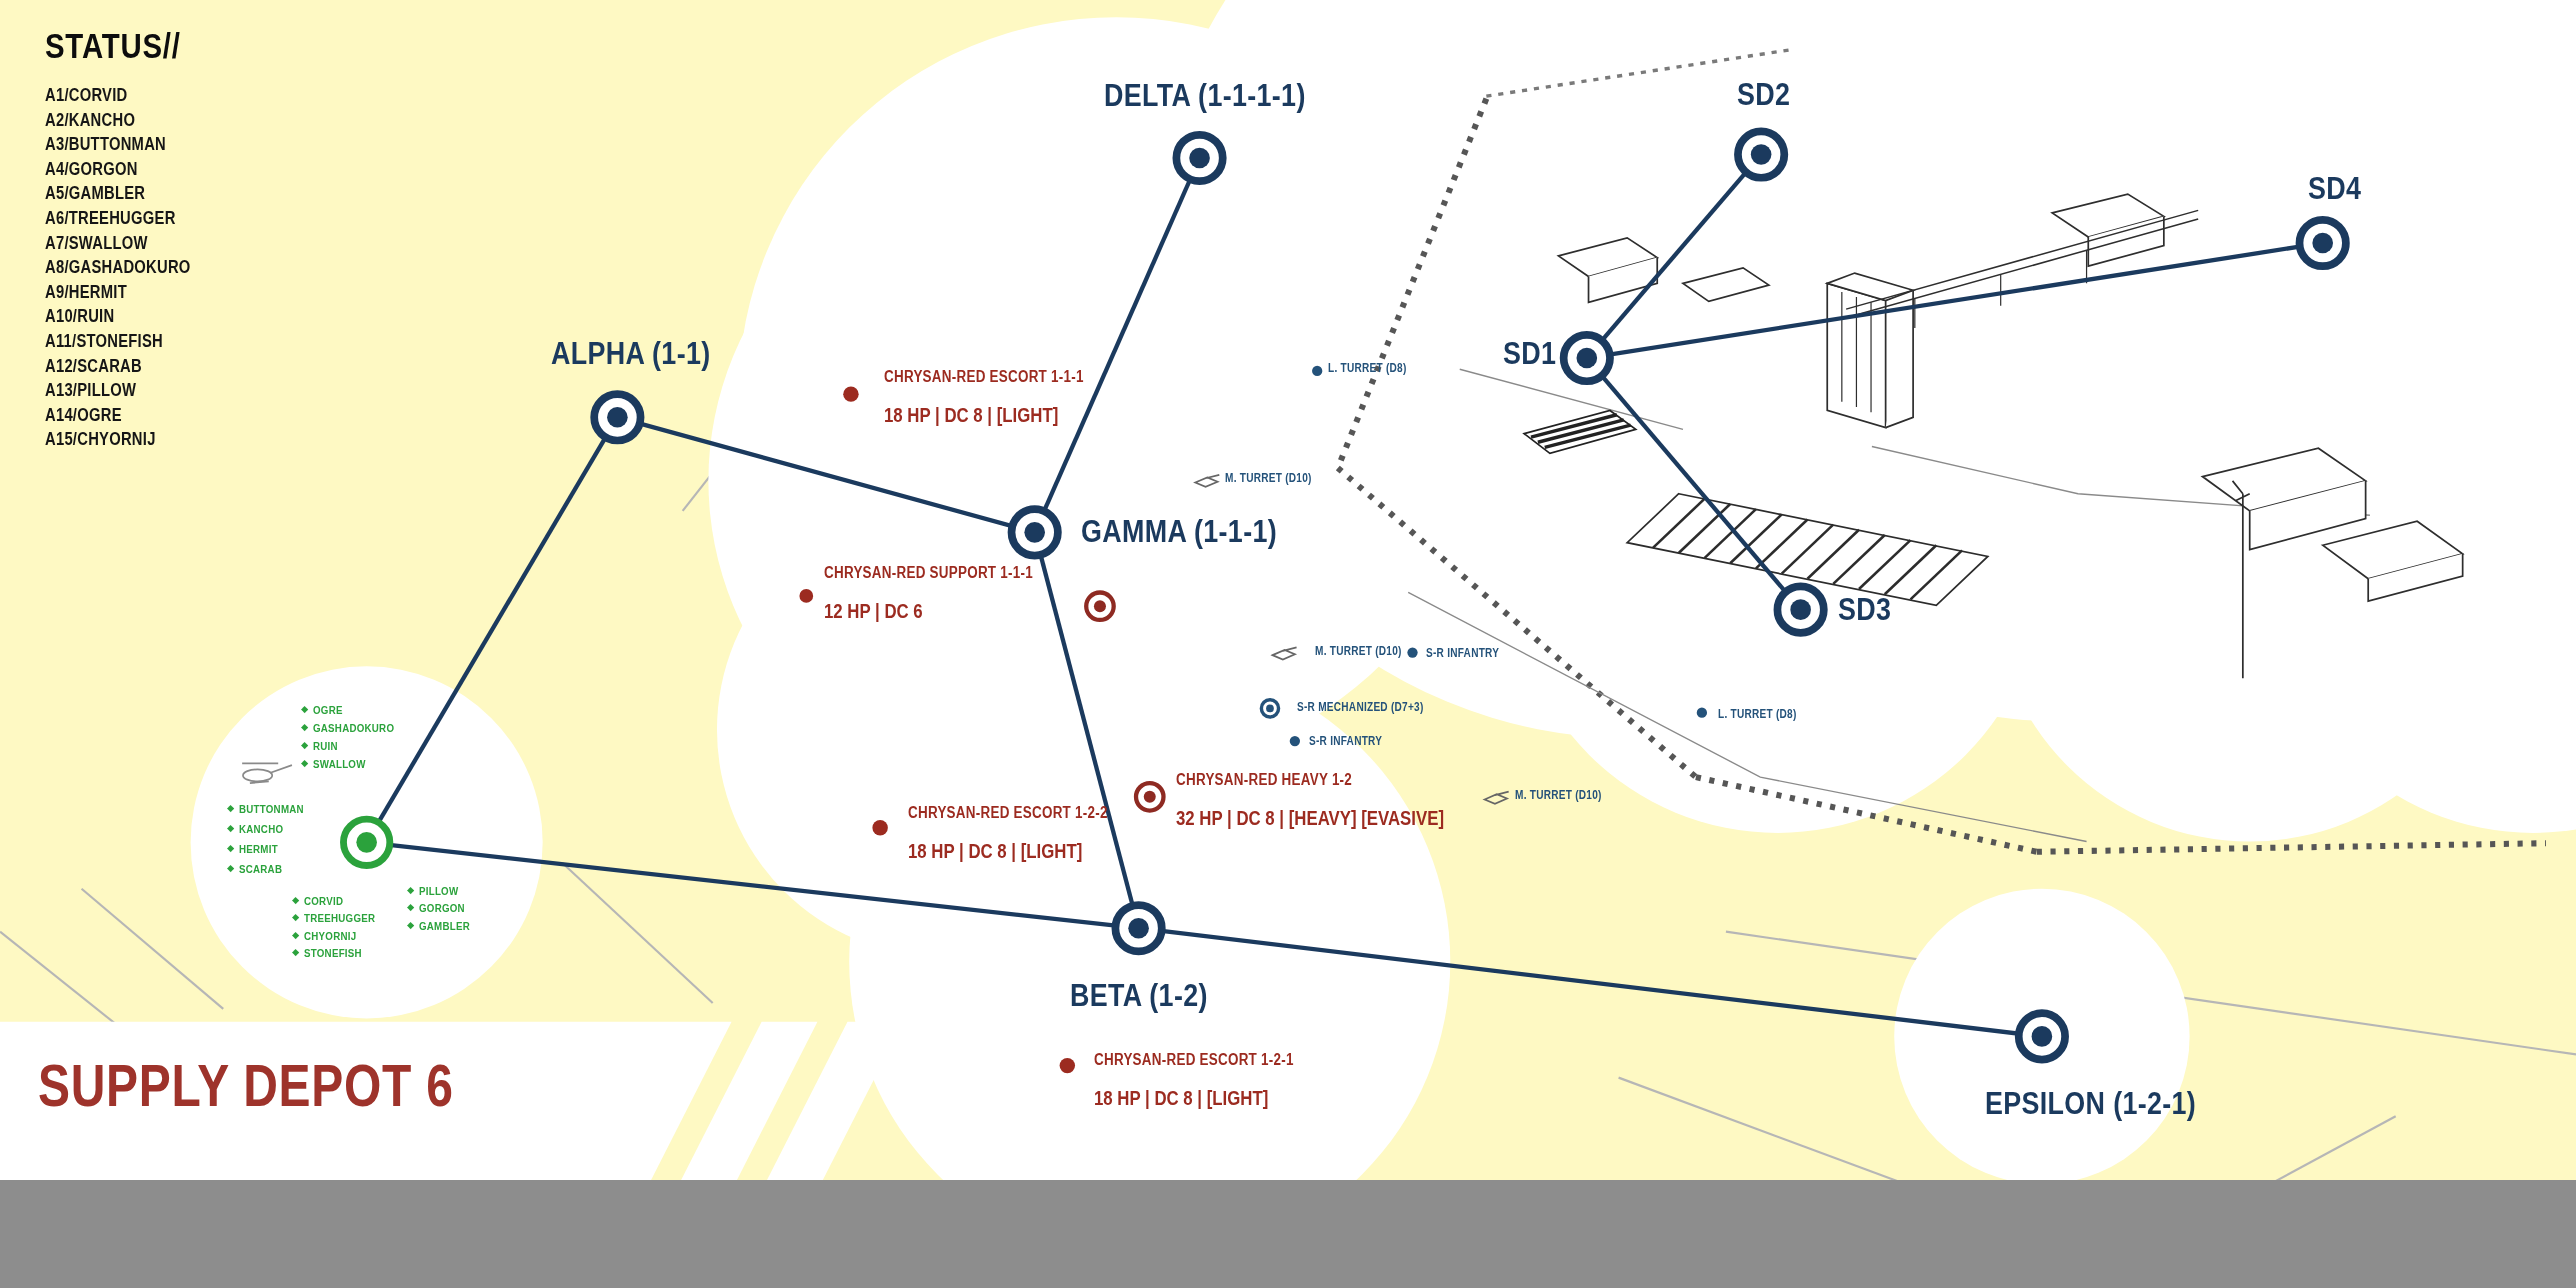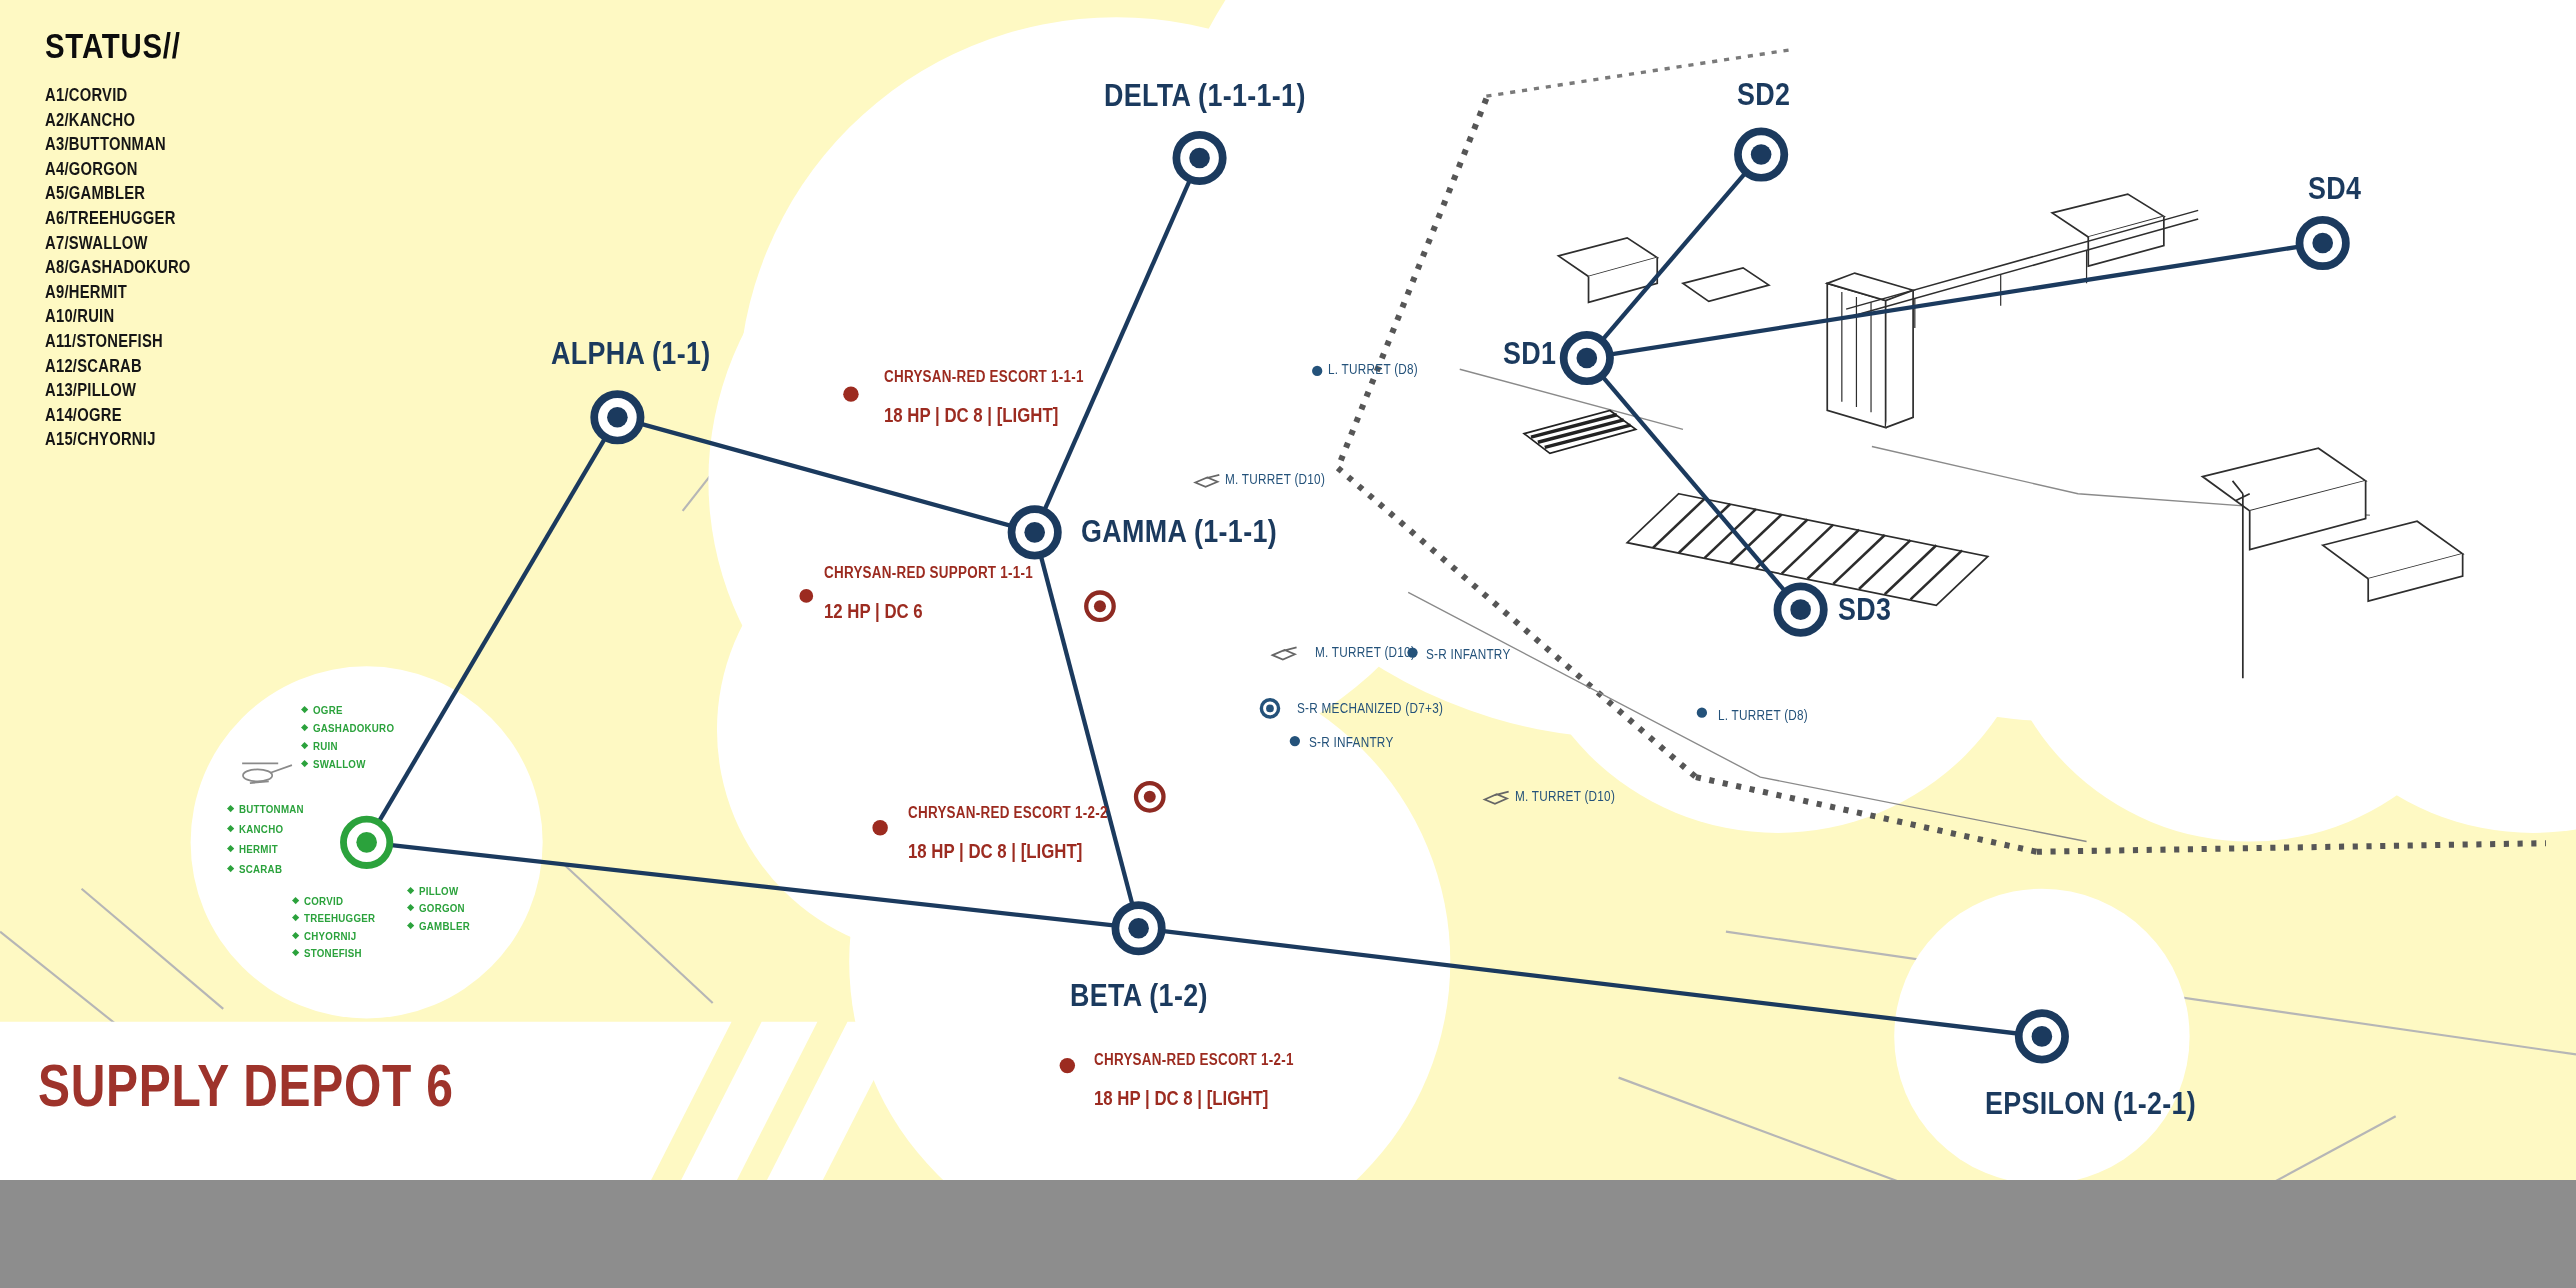--- a/index.html
+++ b/index.html
@@ -12,21 +12,21 @@
   .cond2{display:inline-block;transform:scaleX(.8);transform-origin:0 0;white-space:nowrap}
 
   .status-title{font-size:35px;font-weight:800;color:#0d0d0d;letter-spacing:0.9px;margin-bottom:17px}
   .status-item{font-size:17.6px;font-weight:700;color:#161616;line-height:24.6px;letter-spacing:0.3px}
 
   .node-label{color:#1b3a5e;font-weight:700;font-size:32px;letter-spacing:0.4px}
 
   .enemy .name{font-size:16px;font-weight:700;color:#9c2b20;letter-spacing:0.3px}
   .enemy .stats{font-size:20px;font-weight:700;color:#9c2b20;margin-top:18px}
 
-  .def-label{font-size:14px;font-weight:400;color:#24527a;letter-spacing:0.3px}
+  .def-label{font-size:12px;font-weight:700;color:#24527a;letter-spacing:0.3px}
 
   .friend-row{white-space:nowrap}
   .friend-row .dia{color:#2ba23c;font-size:9.4px;margin-right:4.3px;display:inline-block;transform:translateY(-1.7px)}
   .friend-row .nm{font-size:11.6px;font-weight:700;color:#2ba23c;letter-spacing:0.3px}
 
   .title-main{font-size:60px;font-weight:800;color:#9e332b;line-height:89px;letter-spacing:0.9px}
   .title-sub{font-size:40px;font-weight:700;color:#a2443b;line-height:50px;letter-spacing:0.9px}
 </style>
 </head>
 <body>
@@ -255,20 +255,24 @@
   <div class="abs node-label" style="left:2308px;top:170px"><span class="cond">SD4</span></div>
 
   <div class="abs enemy" style="left:884px;top:368px">
     <div class="name"><span class="cond">CHRYSAN-RED ESCORT 1-1-1</span></div>
     <div class="stats"><span class="cond">18 HP | DC 8 | [LIGHT]</span></div>
   </div>
   <div class="abs enemy" style="left:824px;top:564px">
     <div class="name"><span class="cond">CHRYSAN-RED SUPPORT 1-1-1</span></div>
     <div class="stats"><span class="cond">12 HP | DC 6</span></div>
   </div>
+  <div class="abs enemy" style="left:1176px;top:771px">
+    <div class="name"><span class="cond">CHRYSAN-RED HEAVY 1-2</span></div>
+    <div class="stats"><span class="cond">32 HP | DC 8 | [HEAVY] [EVASIVE]</span></div>
+  </div>
   <div class="abs enemy" style="left:908px;top:804px">
     <div class="name"><span class="cond">CHRYSAN-RED ESCORT 1-2-2</span></div>
     <div class="stats"><span class="cond">18 HP | DC 8 | [LIGHT]</span></div>
   </div>
   <div class="abs enemy" style="left:1094px;top:1051px">
     <div class="name"><span class="cond">CHRYSAN-RED ESCORT 1-2-1</span></div>
     <div class="stats"><span class="cond">18 HP | DC 8 | [LIGHT]</span></div>
   </div>
 
   <div class="abs def-label" style="left:1328px;top:361px"><span class="cond">L. TURRET (D8)</span></div>

